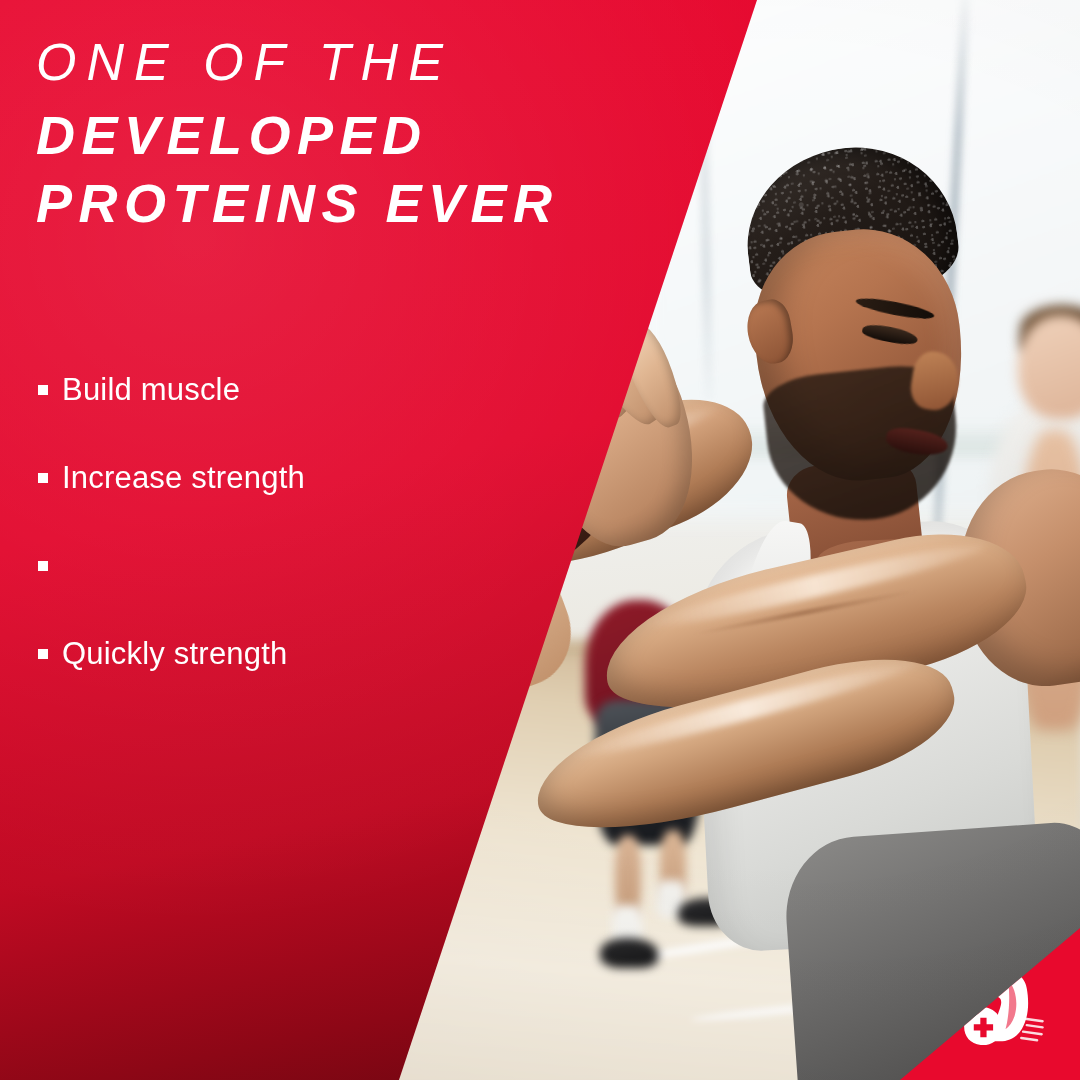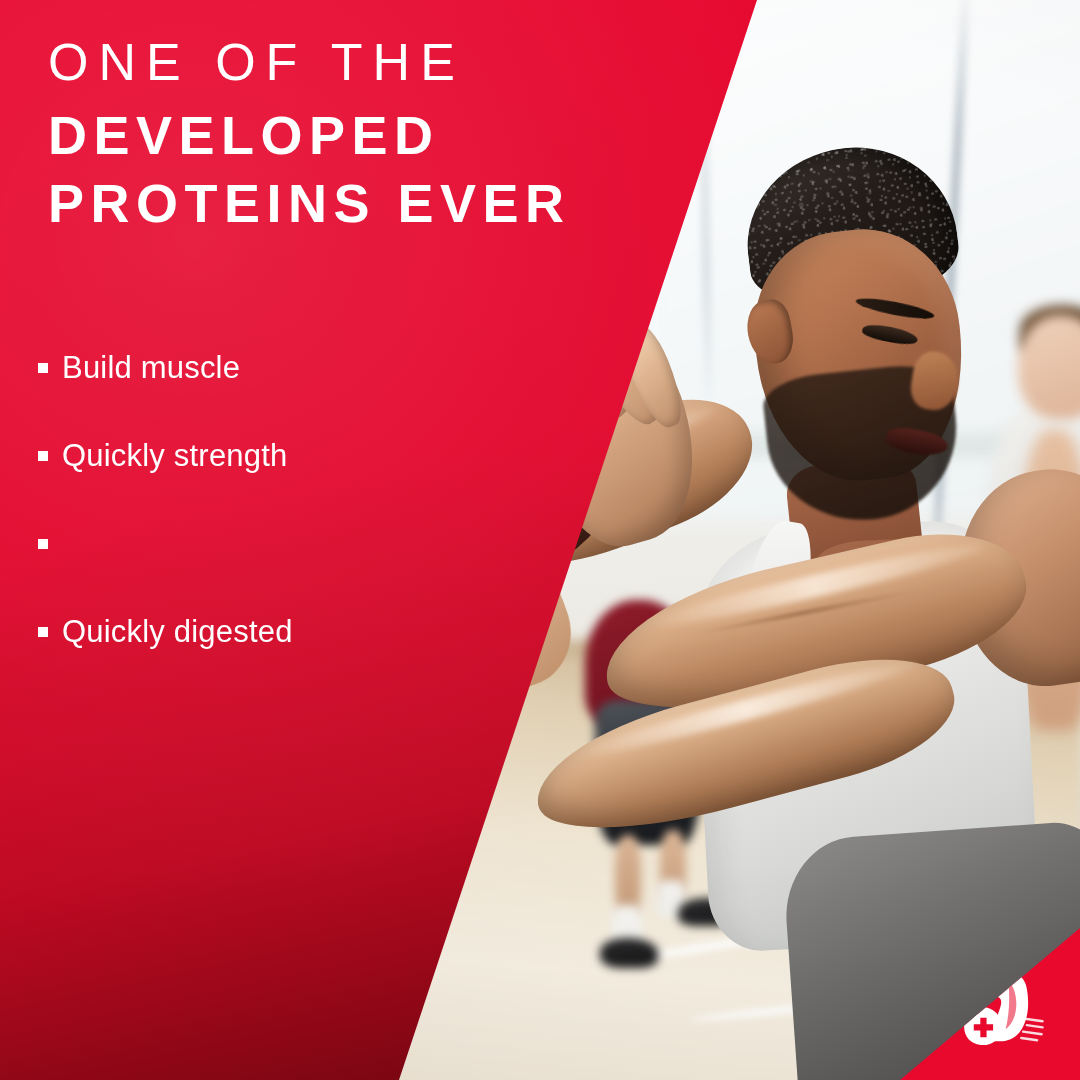--- a/index.html
+++ b/index.html
@@ -374,38 +374,38 @@
     clip-path: polygon(0 0, 757px 0, 399px 1080px, 0 1080px);
   }
   .red-panel-sheen {
     position:absolute; inset:0;
     background:radial-gradient(ellipse at 18% 22%, rgba(255,255,255,.10), rgba(255,255,255,0) 58%);
     clip-path: polygon(0 0, 757px 0, 399px 1080px, 0 1080px);
     pointer-events:none;
   }
 
   
-  .headline { position:absolute; left:48px; top:36px; width:680px; }
+  .headline { position:absolute; left:36px; top:36px; width:680px;font-style:italic; }
   .hl-line {
     color:#ffffff;
     line-height:1.0;
     white-space:nowrap;
     text-transform:uppercase;
   }
   .hl-1 {
     font-size:52px; font-weight:400; letter-spacing:10px;
     margin-bottom:20px;
   }
   .hl-2, .hl-3, .hl-4 {
     font-size:54px; font-weight:700; letter-spacing:6.5px;
     margin-bottom:14px;
   }
 
   
-  .bullets { position:absolute; left:38px; top:324px; width:380px; }
+  .bullets { position:absolute; left:38px; top:346px; width:380px; }
   .bullet-row {
     display:flex; align-items:center;
     height:88px;
   }
   .bullet-mark {
     width:10px; height:10px; background:#ffffff;
     margin-right:14px; flex:none;
   }
   .bullet-text {
     color:#ffffff;
@@ -509,28 +509,28 @@
     <div class="hl-line hl-3">PROTEINS EVER</div>
   </div>
 
   <div class="bullets">
     <div class="bullet-row">
       <span class="bullet-mark"></span>
       <span class="bullet-text">Build muscle</span>
     </div>
     <div class="bullet-row">
       <span class="bullet-mark"></span>
-      <span class="bullet-text">Quickly strength</span>
+      <span class="bullet-text">Increase strength</span>
     </div>
     <div class="bullet-row">
       <span class="bullet-mark"></span>
     </div>
     <div class="bullet-row">
       <span class="bullet-mark"></span>
-      <span class="bullet-text">Quickly digested</span>
+      <span class="bullet-text">Quickly strength</span>
     </div>
   </div>
 
   <div class="logo-corner">
     <svg class="logo-mark" viewBox="0 0 100 100">
 
       <g fill="#ffffff" opacity="0.85">
         <rect x="76" y="58" width="22" height="2.6" rx="1.3" transform="rotate(8 76 58)"></rect>
         <rect x="78" y="65" width="20" height="2.6" rx="1.3" transform="rotate(8 78 65)"></rect>
         <rect x="74" y="72" width="23" height="2.6" rx="1.3" transform="rotate(8 74 72)"></rect>

